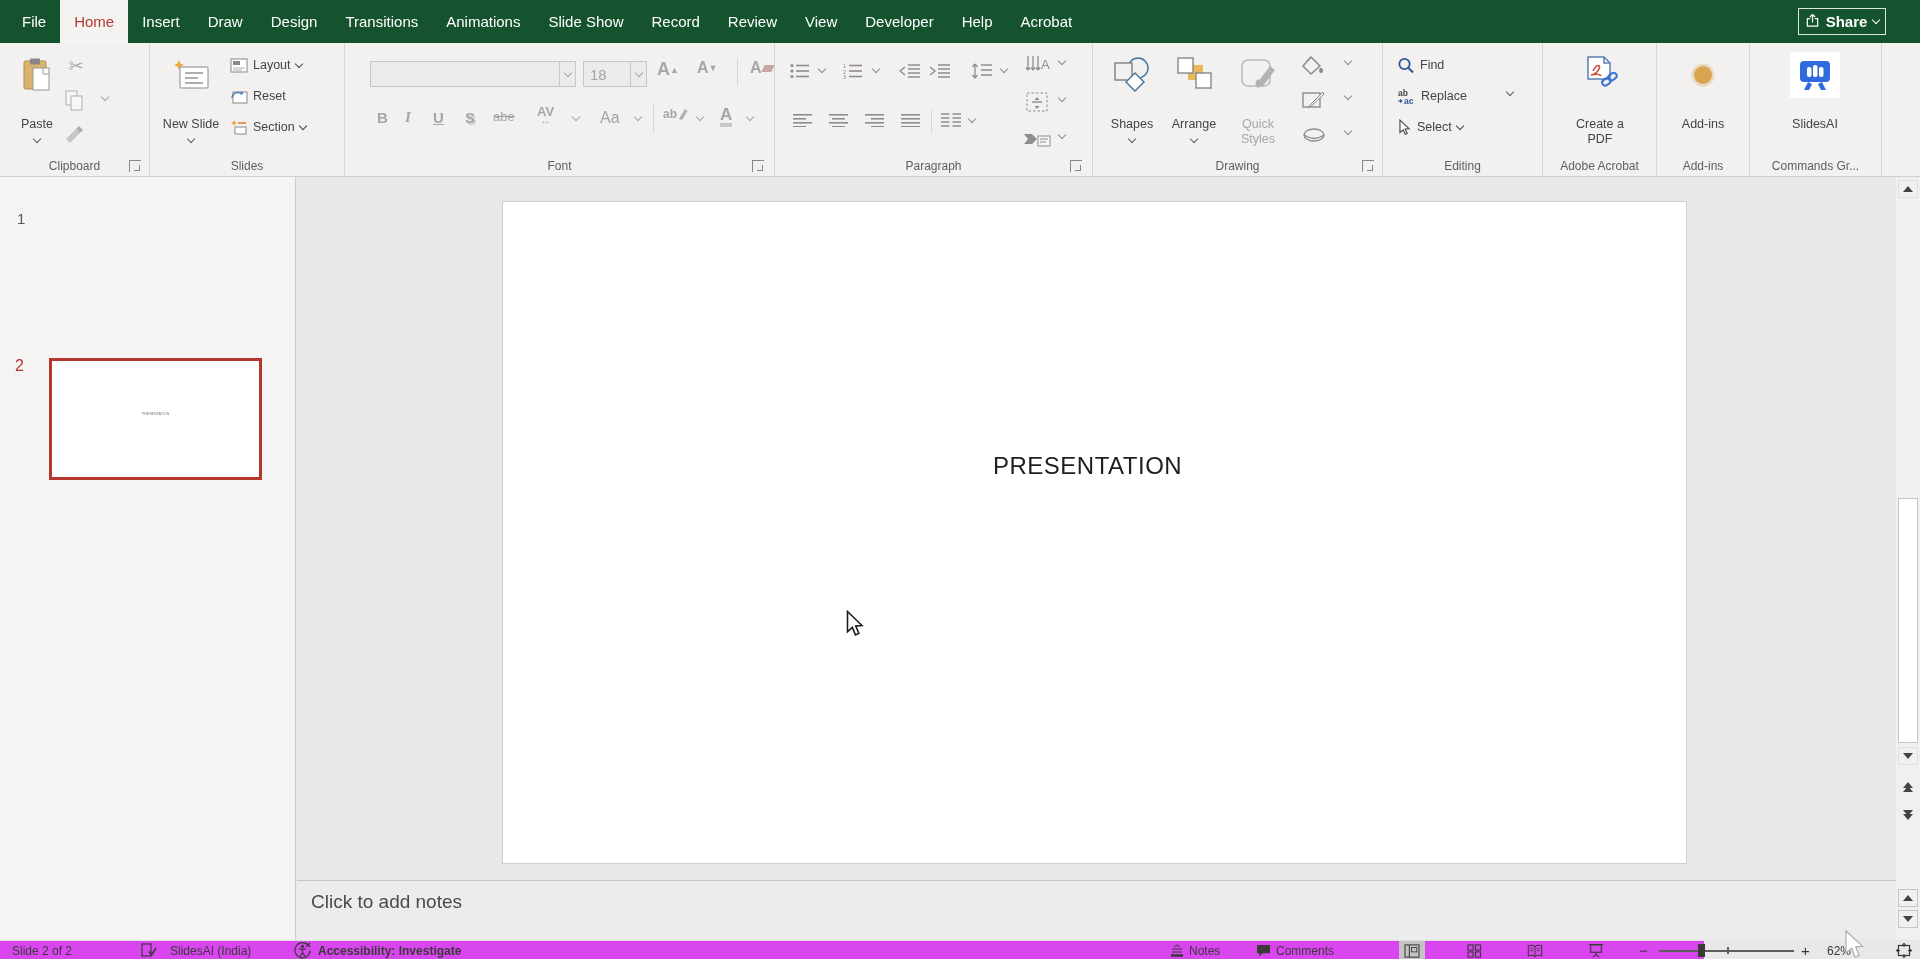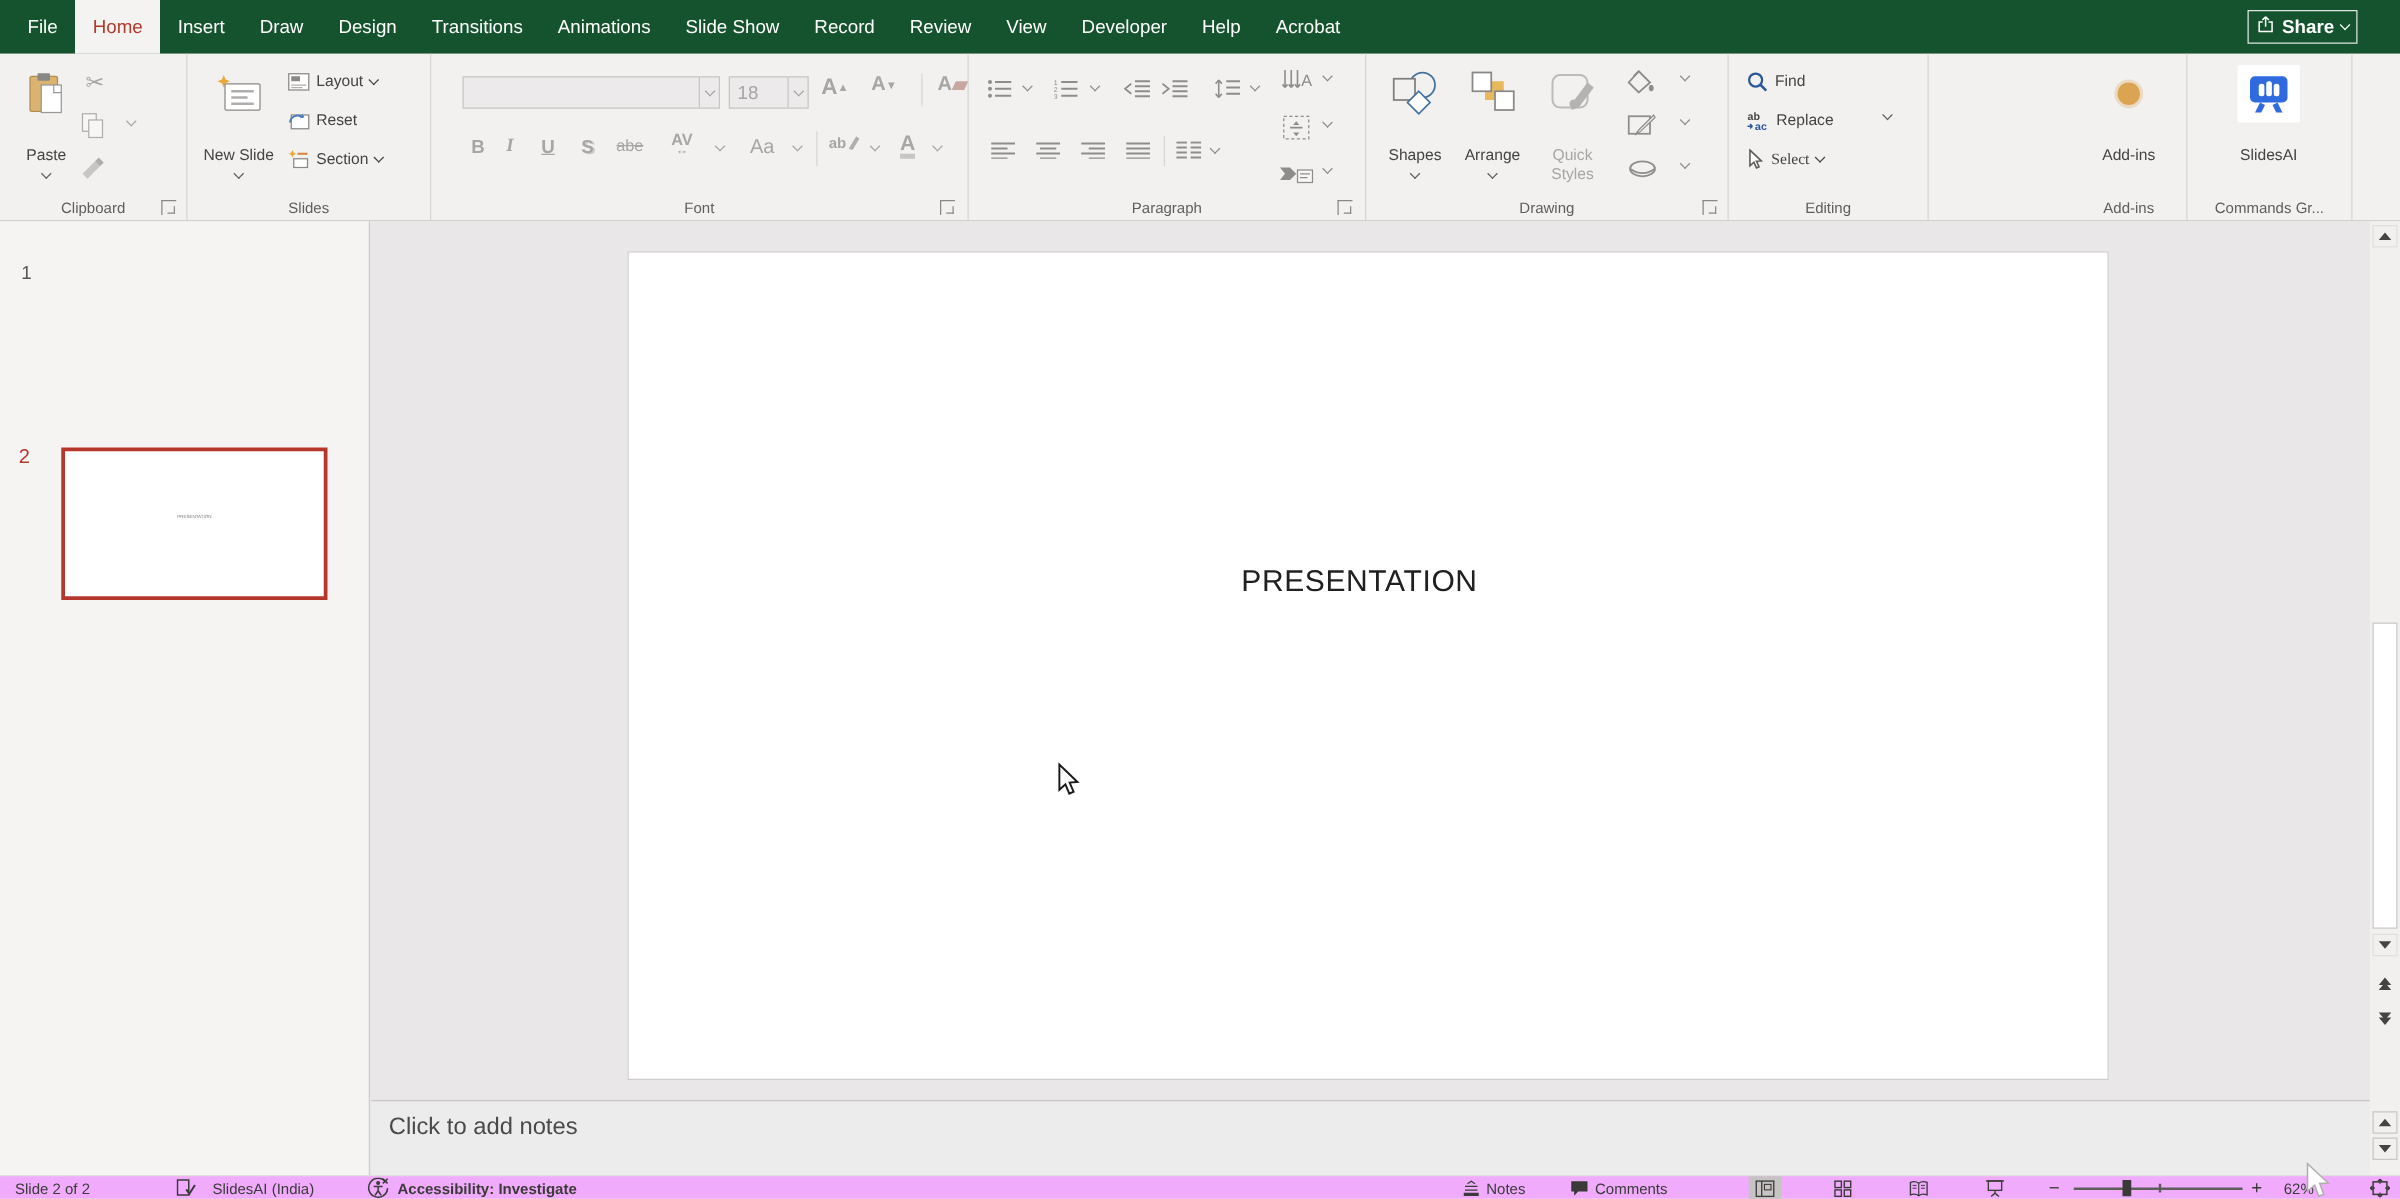--- a/index.html
+++ b/index.html
@@ -64,21 +64,21 @@
   
   .rail { position:absolute; left:1896px; top:177px; width:24px; height:763px; background:#f1f0ef; }
   .rail-btn { position:absolute; left:2px; width:20px; height:18px; background:#f1f0ef; border:1px solid #e1dfdd; display:flex; align-items:center; justify-content:center; }
   .tri { width:0; height:0; border-left:5px solid transparent; border-right:5px solid transparent; }
   .tri.up { border-bottom:6px solid #444; }
   .tri.down { border-top:6px solid #444; }
   .rail-thumb { position:absolute; left:2px; top:321px; width:20px; height:245px; background:#fff; border:1px solid #c8c6c4; }
   .collapse-ribbon { position:absolute; left:1896px; top:158px; width:22px; height:16px; display:flex; align-items:center; justify-content:center; color:#605e5c; }
 
   
-  .statusbar { position:absolute; left:0; top:940px; width:1920px; height:19px; background:#f0abfc; border-top:1px solid #e1dfdd; font-size:12px; color:#3b3a39; }
+  .statusbar { position:absolute; left:0; top:940px; width:1704px; height:19px; background:#d946ef; border-top:1px solid #e1dfdd; font-size:12px; color:#3b3a39; }
   .sb-item { position:absolute; top:0; height:19px; display:flex; align-items:center; gap:5px; white-space:nowrap; }
   .viewbtn { position:absolute; top:0; width:26px; height:19px; display:flex; align-items:center; justify-content:center; }
   .viewbtn.sel { background:#c6c4c2; }
   .zoom-track { position:absolute; top:9px; height:1.6px; background:#605e5c; }
   .zoom-handle { position:absolute; top:3px; width:7px; height:13px; background:#3b3a39; }
   .zoom-mid { position:absolute; top:6px; width:1.5px; height:7px; background:#605e5c; }
   .pm { font-size:15px; color:#3b3a39; line-height:19px; }
 
   .cursor { position:absolute; pointer-events:none; }
 </style>
@@ -435,30 +435,47 @@
       </div>
       <div class="srow" style="left:14px;top:42px;">
         <svg width="19" height="17" viewBox="0 0 19 17">
             <text x="1" y="8" font-size="8.5" font-weight="bold" fill="#444">ab</text>
             <text x="7" y="16" font-size="8.5" font-weight="bold" fill="#2b579a">ac</text>
             <path d="M1 13 h4 M5 13 l-2-1.7 M5 13 l-2 1.7" stroke="#2b579a" fill="none" stroke-width="1.1"></path>
           </svg>
         <span>Replace</span>
       </div>
       <span class="chev" style="position:absolute;left:124px;top:49px;color:#605e5c;"></span>
-      <div class="srow" style="left:14px;top:73px;font-family:Liberation Serif, serif;">
+      <div class="srow" style="left:14px;top:73px;">
         <svg width="15" height="17" viewBox="0 0 12 15">
             <path d="M2 1 L2 12 L4.8 9.5 L6.6 13.5 L8.4 12.7 L6.6 8.8 L10 8.6 Z" fill="#fff" stroke="#5a5856" stroke-width="1.1"></path>
           </svg>
         <span>Select</span>
         <span class="chev"></span>
       </div>
       <div class="rgroup-label">Editing</div>
     </div>
 
+    <div class="rgroup" style="left:1543px;width:114px;">
+      <div class="bigbtn" style="left:28px;">
+        <span class="ic">
+          <svg width="36" height="40" viewBox="0 0 36 40">
+              <path d="M6 2 h16 l6 6 v16 h-22 z" fill="#fff" stroke="#5b7fb4" stroke-width="1.5"></path>
+              <path d="M22 2 v6 h6" fill="none" stroke="#5b7fb4" stroke-width="1.5"></path>
+              <path d="M11 16 c4-8 8-6 6-2 c-1.5 3-5 6-8 6 c5-1 9-1 10 1" fill="none" stroke="#c94f3d" stroke-width="1.6"></path>
+              <g stroke="#3a6fd8" stroke-width="2" fill="none">
+                <rect x="20" y="24" width="9" height="6" rx="3" transform="rotate(-35 24 27)"></rect>
+                <rect x="26" y="19" width="9" height="6" rx="3" transform="rotate(-35 30 22)"></rect>
+              </g>
+            </svg>
+        </span>
+        <span class="lbl" style="width:52px;">Create a PDF</span>
+      </div>
+      <div class="rgroup-label">Adobe Acrobat</div>
+    </div>
 
     <div class="rgroup" style="left:1657px;width:93px;">
       <div class="bigbtn" style="left:17px;">
         <span class="ic">
           <svg width="30" height="30" viewBox="0 0 30 30">
               <circle cx="15" cy="15" r="9" fill="#d89a3e" opacity=".85"></circle>
               <circle cx="15" cy="15" r="11.5" fill="#d89a3e" opacity=".25"></circle>
             </svg>
         </span>
         <span class="lbl">Add-ins</span>

